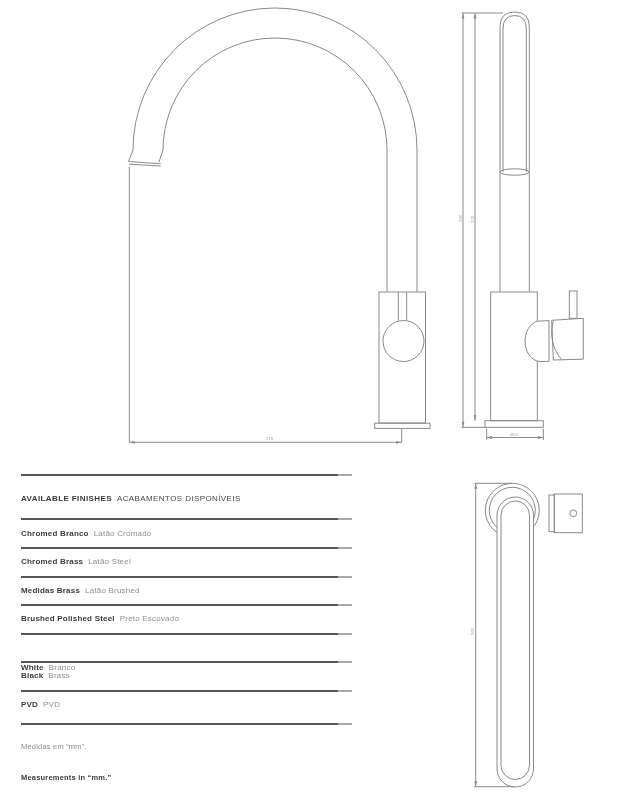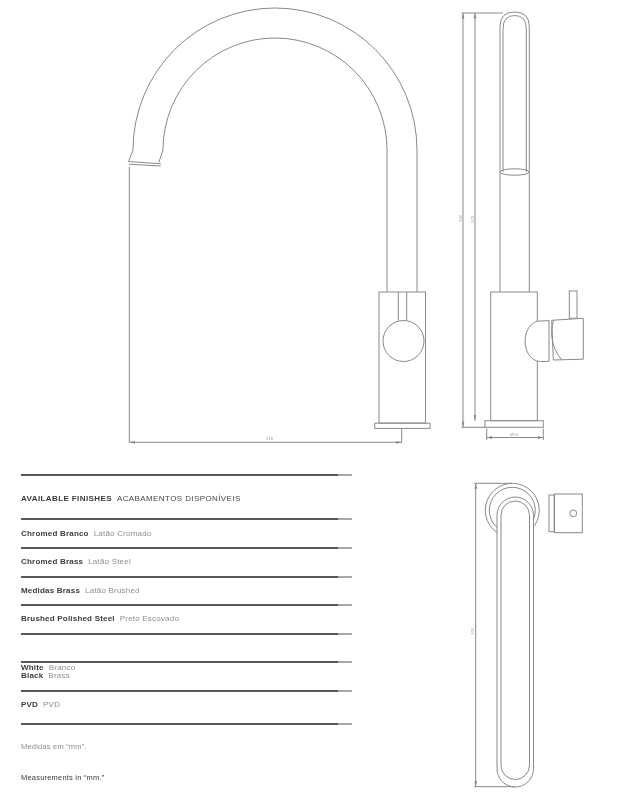--- a/index.html
+++ b/index.html
@@ -20,21 +20,21 @@
   .rule{position:absolute;left:21px;width:331px;height:2px;
     background:linear-gradient(to right,#575757 0,#575757 317px,#a8a8a8 317px,#a8a8a8 331px);}
   .tbl-text{position:absolute;left:21px;font-size:8px;line-height:1.1;
     color:#3c3c3c;letter-spacing:0.2px;white-space:nowrap;}
   .tbl-text .en{font-weight:bold;color:#3c3c3c;}
   .tbl-text .pt{font-weight:normal;color:#8e8e8e;margin-left:5px;}
   .tbl-text.hdr .en{letter-spacing:0.4px;}
   .tbl-text.hdr .pt{color:#4a4a4a;letter-spacing:0.4px;}
   .footer-line{position:absolute;left:21px;font-size:7.5px;line-height:1.1;
     letter-spacing:0.2px;white-space:nowrap;}
-  .footer-line.l1{font-weight:normal;color:#3c3c3c;}
+  .footer-line.l1{font-weight:bold;color:#3c3c3c;}
   .footer-line.l2{font-weight:normal;color:#8e8e8e;}
 </style>
 </head>
 <body>
 
 <div id="page">
 
   <svg width="619" height="800">
 
     <path class="drawing-stroke" d="M417,292 L417,150 A142,142 0 0 0 133,150 L128.5,161.5"></path>

